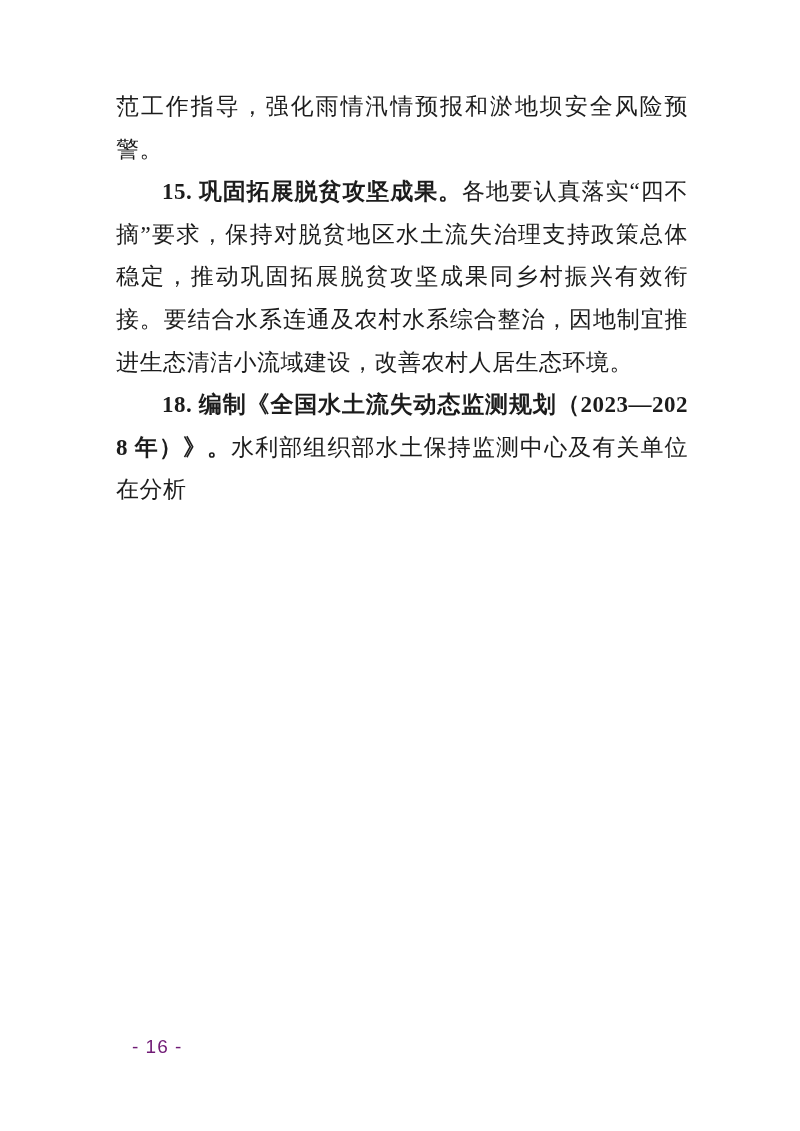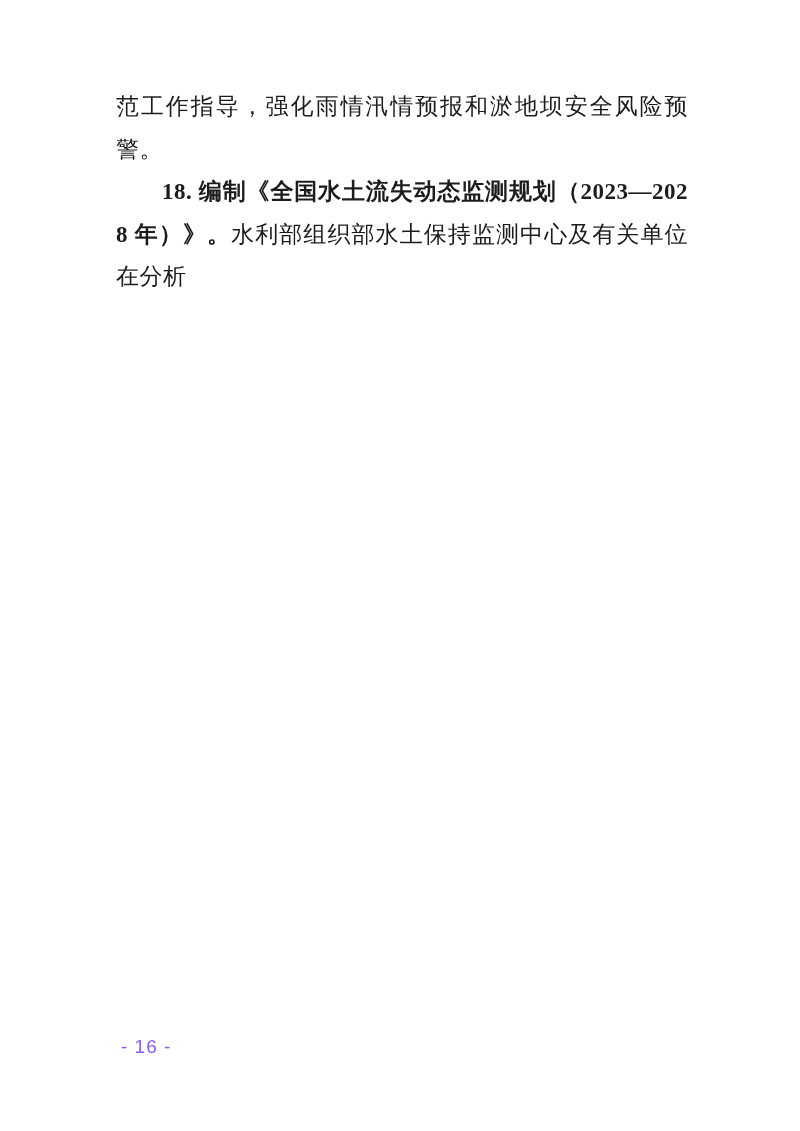--- a/index.html
+++ b/index.html
@@ -35,36 +35,37 @@
     text-indent: 2em;
   }
   .lead {
     font-weight: 700;
   }
   .heading {
     font-weight: 700;
   }
   .page-number {
     position: absolute;
-    left: 121px;
+    left: 132px;
     top: 1036px;
     font-size: 19px;
     letter-spacing: 1px;
     font-family: "Liberation Sans", "DejaVu Sans", sans-serif;
-    color: #8b5cf6;
+    color: #701a75;
   }
 </style>
 </head>
 <body>
 
 <div class="page">
   <div class="content">
 
     <p class="para"><span>范工作指导，强化雨情汛情预报和淤地坝安全风险预警。</span></p>
 
+    <p class="para indent"><span class="lead">15. 巩固拓展脱贫攻坚成果。</span><span>各地要认真落实“四不摘”要求，保持对脱贫地区水土流失治理支持政策总体稳定，推动巩固拓展脱贫攻坚成果同乡村振兴有效衔接。要结合水系连通及农村水系综合整治，因地制宜推进生态清洁小流域建设，改善农村人居生态环境。</span></p>
 
 
 
 
     <p class="para indent"><span class="lead">18. 编制《全国水土流失动态监测规划（2023—2028 年）》。</span><span>水利部组织部水土保持监测中心及有关单位在分析</span></p>
 
   </div>
 
   <div class="page-number">- 16 -</div>
 </div>

